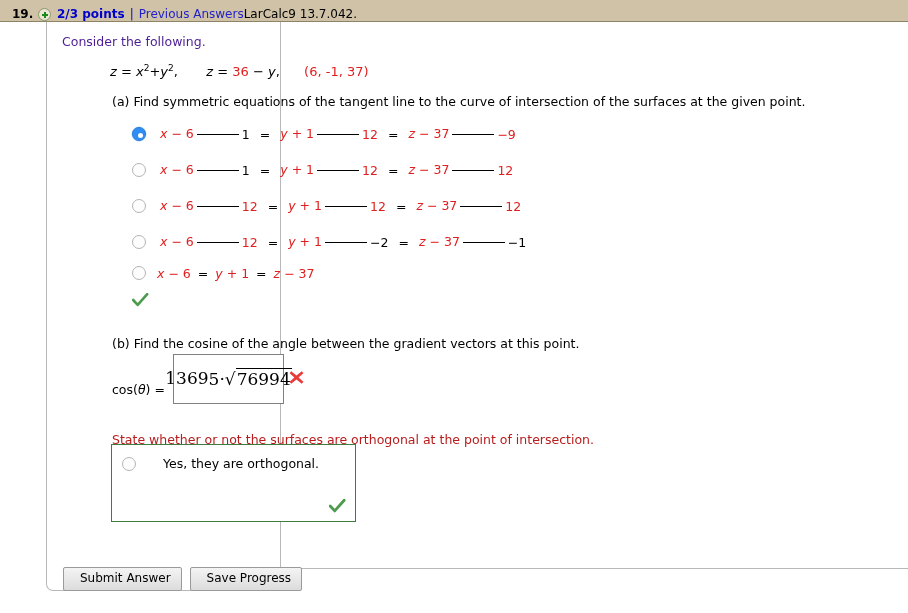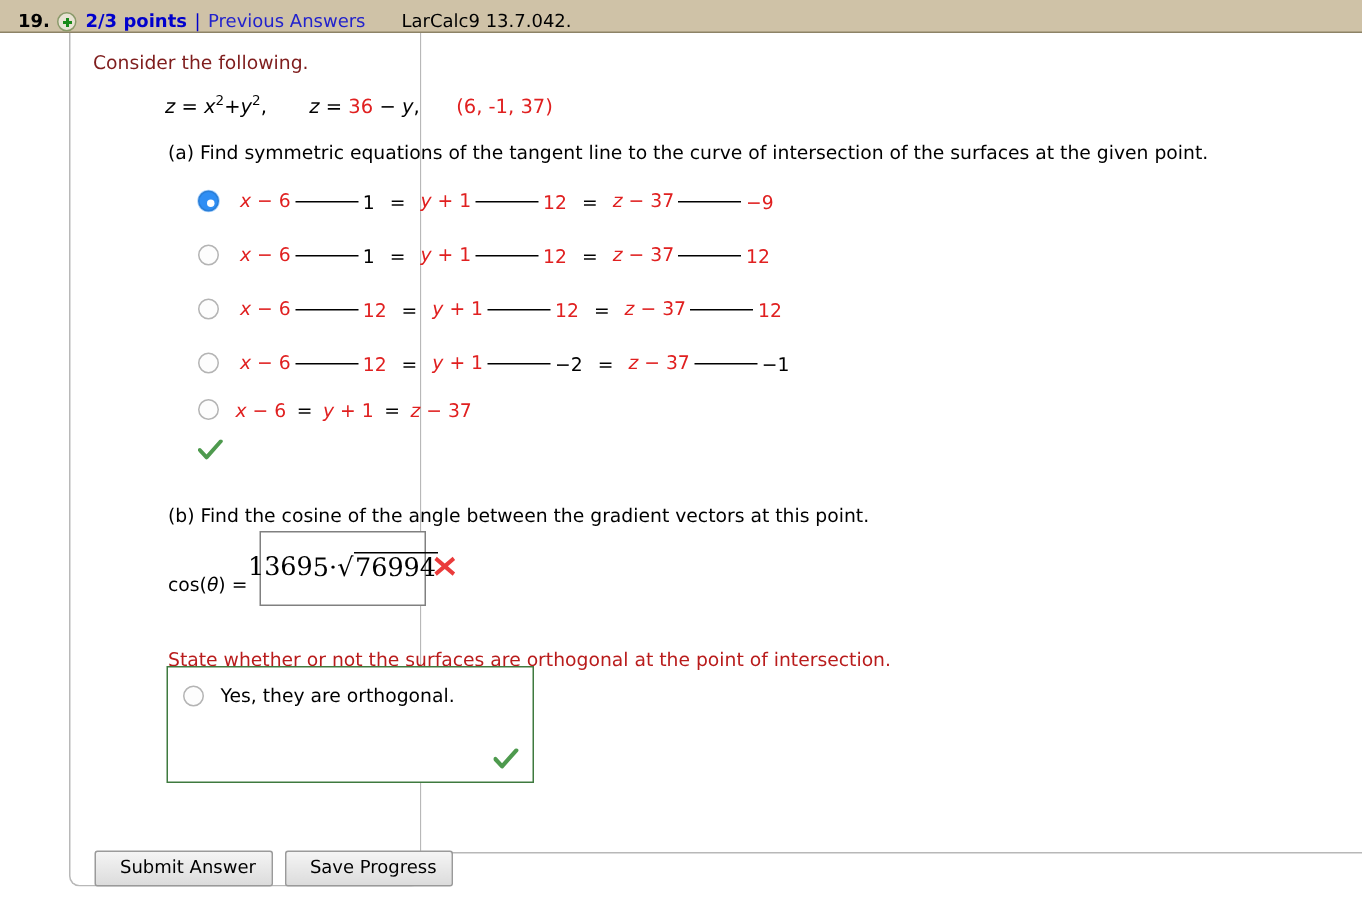--- a/index.html
+++ b/index.html
@@ -25,21 +25,21 @@
     position: relative; display: inline-block; margin-right: 6px; flex: 0 0 auto;
   }
   .plus-icon::before, .plus-icon::after {
     content: ""; position: absolute; background: #1a8a1a;
   }
   .plus-icon::before { left: 2.5px; top: 5px; width: 6px; height: 2px; }
   .plus-icon::after  { left: 4.5px; top: 3px; width: 2px; height: 6px; }
   .pts { color: #0000cc; font-weight: bold; letter-spacing: 0px; }
   .sep { color: #0000cc; margin: 0 5px; }
   .prevans { color: #2222cc; }
-  .srccode { color: #000; margin-left: 24px; }
+  .srccode { color: #000; margin-left: 0; }
 
   
   .frame {
     position: absolute; left: 46px; top: 22px;
     width: 235px; height: 569px;
     border-left: 1px solid #b8b8b8;
     border-right: 1px solid #b8b8b8;
     border-bottom: 1px solid #b8b8b8;
     border-bottom-left-radius: 7px;
     border-bottom-right-radius: 7px;
@@ -47,21 +47,21 @@
   .frame-right {
     position: absolute; left: 281px; top: 568px;
     width: 627px; height: 1px; background: #b8b8b8;
   }
 
   
   .content { position: absolute; left: 0; top: 22px; width: 908px; }
 
   .consider {
     position: absolute; left: 62px; top: 12px;
-    font-size: 12.5px; color: #7f1d1d;
+    font-size: 12.5px; color: #4c1d95;
   }
 
   
   .math { font-family: "DejaVu Sans", "Liberation Sans", sans-serif; font-style: italic; }
   .var { font-style: italic; }
   .red { color: #e02020; }
   .op { font-style: normal; }
 
   .givens {
     position: absolute; left: 110px; top: 41px;
@@ -144,21 +144,21 @@
   .statetxt {
     position: absolute; left: 112px; top: 410px;
     font-size: 12.5px; color: #b91c1c; white-space: nowrap;
   }
   .greenbox {
     position: absolute; left: 111px; top: 422px;
     width: 245px; height: 78px;
     border: 1px solid #3f7a3f; background: #fff;
   }
   .gbrow { display: flex; align-items: center; height: 29px; padding-left: 10px; }
-  .gblabel { font-size: 12.5px; color: #000; margin-left: 0; }
+  .gblabel { font-size: 12.5px; color: #000; margin-left: 16px; }
   .gbtick { position: absolute; right: 9px; bottom: 3px; }
 
   
   .buttons { position: absolute; left: 63px; top: 545px; display: flex; gap: 8px; }
   .btn {
     font-family: "DejaVu Sans", "Liberation Sans", sans-serif;
     font-size: 12px; color: #000;
     background: linear-gradient(#f4f4f4, #dcdcdc);
     border: 1px solid #9a9a9a; border-radius: 2px;
     padding: 4px 10px 5px 16px; cursor: pointer;

